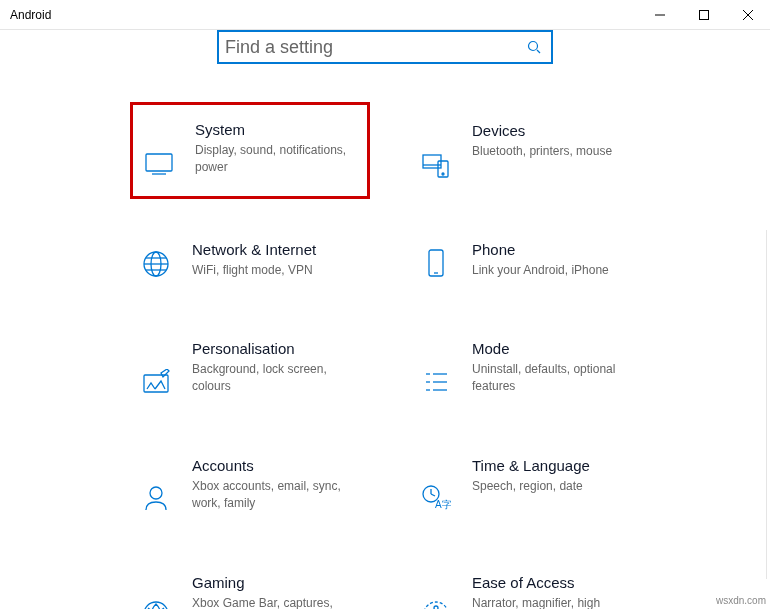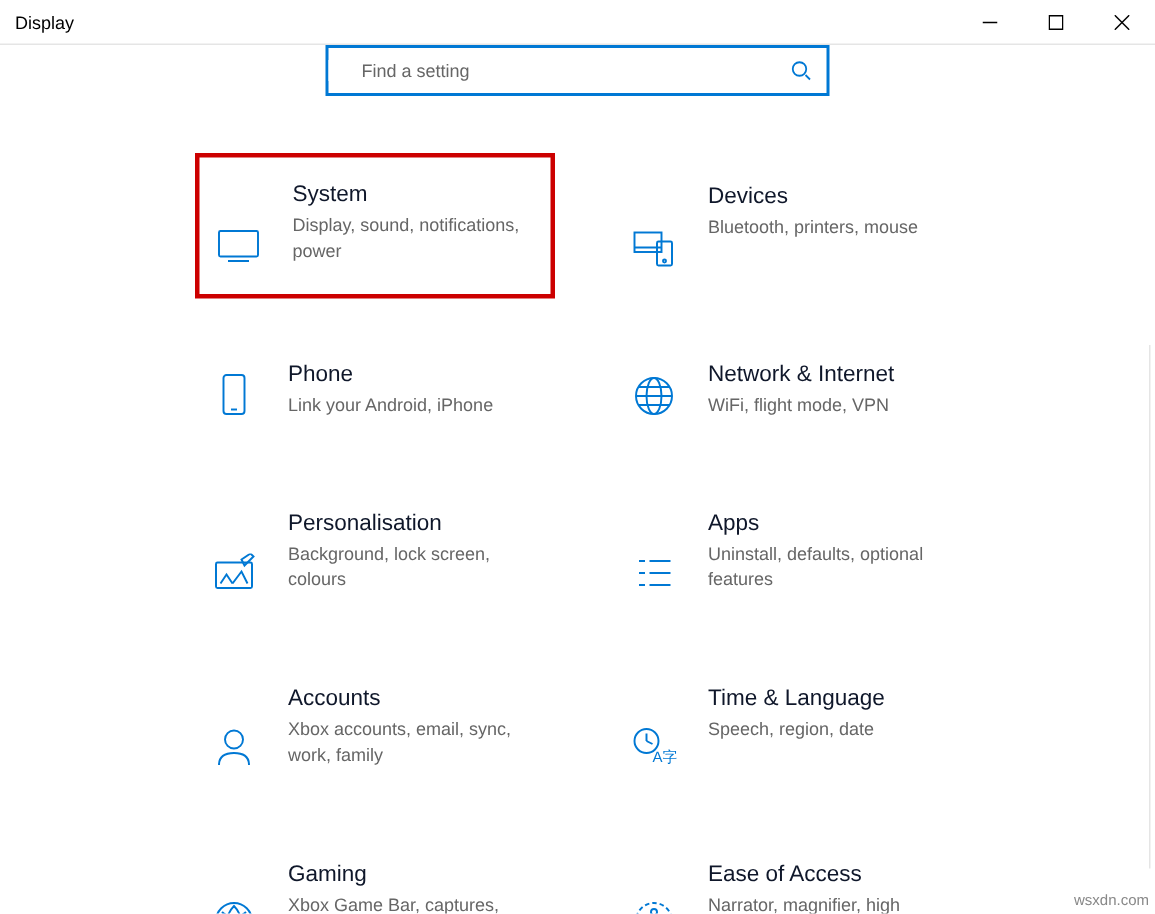--- a/index.html
+++ b/index.html
@@ -3,40 +3,40 @@
   <meta charset="utf-8">
   <style>
     * { margin: 0; padding: 0; box-sizing: border-box; font-family: "Segoe UI", Tahoma, sans-serif; }
     body { width: 770px; height: 609px; background: #fff; overflow: hidden; position: relative; }
     .titlebar { height: 30px; display: flex; align-items: center; border-bottom: 1px solid #e5e5e5; }
     .titlebar-title { font-size: 12px; padding-left: 10px; flex: 1; color: #000; }
     .titlebar-btns { display: flex; }
     .tbtn { width: 44px; height: 30px; display: flex; align-items: center; justify-content: center; }
     .tbtn svg { stroke: #000; stroke-width: 1; fill: none; }
     .searchbox { width: 336px; height: 34px; margin: 0 auto; margin-top: 0px; border: 2px solid #0078d4; display: flex; align-items: center; position: relative; }
-    .searchbox input { flex: 1; border: none; outline: none; font-size: 12px; padding: 0 22px; color: #000; }
+    .searchbox input { flex: 1; border: none; outline: none; font-size: 18px; padding: 0 6px; color: #000; }
     .searchbox input::placeholder { color: #666; }
     .search-icon { width: 34px; display:flex; align-items:center; justify-content:center; }
     .search-icon svg { stroke: #0078d4; stroke-width: 1.2; fill: none; }
     .grid { display: grid; grid-template-columns: 1fr 1fr; column-gap: 40px; row-gap: 46px; padding: 50px 120px 0 130px; }
     .tile { display: flex; gap: 18px; padding: 8px; cursor: default; }
     .tile.highlighted { border: 3px solid #c00; padding: 16px 8px 20px 8px; margin: -12px 0; }
     .tile-icon { width: 36px; flex: 0 0 36px; display:flex; align-items:flex-end; justify-content:center; padding-top:2px; }
     .tile-icon svg { stroke: #0078d4; stroke-width: 1.3; fill: none; }
     .tile-text { flex: 1; }
     .tile-title { font-size: 15px; color: #0f172a; }
     .tile-desc { font-size: 12px; color: #666; margin-top: 4px; line-height: 1.4; max-width: 170px; }
     .watermark { position: absolute; right: 4px; bottom: 3px; font-size: 10px; color: #888; }
     .scroll-edge { position:absolute; right:0; top:230px; bottom:30px; width:4px; border-left:1px solid #e5e5e5;}
   </style>
 </head>
 <body>
 
 <div class="titlebar">
-  <div class="titlebar-title">Display</div>
+  <div class="titlebar-title">Android</div>
   <div class="titlebar-btns">
     <div class="tbtn">
       <svg width="10" height="10">
           <line x1="0" y1="5" x2="10" y2="5"></line>
         </svg>
     </div>
     <div class="tbtn">
       <svg width="10" height="10">
           <rect x="0.5" y="0.5" width="9" height="9"></rect>
         </svg>
@@ -85,44 +85,44 @@
         </svg>
     </div>
     <div class="tile-text">
       <div class="tile-title">Devices</div>
       <div class="tile-desc">Bluetooth, printers, mouse</div>
     </div>
   </div>
 
   <div class="tile">
     <div class="tile-icon">
-      <svg width="20" height="30">
-          <rect x="3" y="2" width="14" height="26" rx="2"></rect>
-          <line x1="8" y1="25" x2="12" y2="25"></line>
-        </svg>
-    </div>
-    <div class="tile-text">
-      <div class="tile-title">Phone</div>
-      <div class="tile-desc">Link your Android, iPhone</div>
-    </div>
-  </div>
-
-  <div class="tile">
-    <div class="tile-icon">
       <svg width="28" height="28">
           <circle cx="14" cy="14" r="12"></circle>
           <ellipse cx="14" cy="14" rx="5" ry="12"></ellipse>
           <line x1="2" y1="14" x2="26" y2="14"></line>
           <line x1="4" y1="8" x2="24" y2="8"></line>
           <line x1="4" y1="20" x2="24" y2="20"></line>
         </svg>
     </div>
     <div class="tile-text">
       <div class="tile-title">Network &amp; Internet</div>
       <div class="tile-desc">WiFi, flight mode, VPN</div>
+    </div>
+  </div>
+
+  <div class="tile">
+    <div class="tile-icon">
+      <svg width="20" height="30">
+          <rect x="3" y="2" width="14" height="26" rx="2"></rect>
+          <line x1="8" y1="25" x2="12" y2="25"></line>
+        </svg>
+    </div>
+    <div class="tile-text">
+      <div class="tile-title">Phone</div>
+      <div class="tile-desc">Link your Android, iPhone</div>
     </div>
   </div>
 
   <div class="tile">
     <div class="tile-icon">
       <svg width="30" height="26">
           <rect x="3" y="6" width="24" height="17" rx="1"></rect>
           <path d="M20 4 L26 0 L28 2 L22 8 Z"></path>
           <path d="M6 20 L10 14 L14 20 M14 20 L20 12 L24 20"></path>
         </svg>
@@ -138,21 +138,21 @@
       <svg width="26" height="26">
           <line x1="3" y1="5" x2="7" y2="5"></line>
           <line x1="10" y1="5" x2="24" y2="5"></line>
           <line x1="3" y1="13" x2="7" y2="13"></line>
           <line x1="10" y1="13" x2="24" y2="13"></line>
           <line x1="3" y1="21" x2="7" y2="21"></line>
           <line x1="10" y1="21" x2="24" y2="21"></line>
         </svg>
     </div>
     <div class="tile-text">
-      <div class="tile-title">Apps</div>
+      <div class="tile-title">Mode</div>
       <div class="tile-desc">Uninstall, defaults, optional features</div>
     </div>
   </div>
 
   <div class="tile">
     <div class="tile-icon">
       <svg width="26" height="28">
           <circle cx="13" cy="9" r="6"></circle>
           <path d="M3 26 C3 20 7 18 13 18 C19 18 23 20 23 26"></path>
         </svg>

